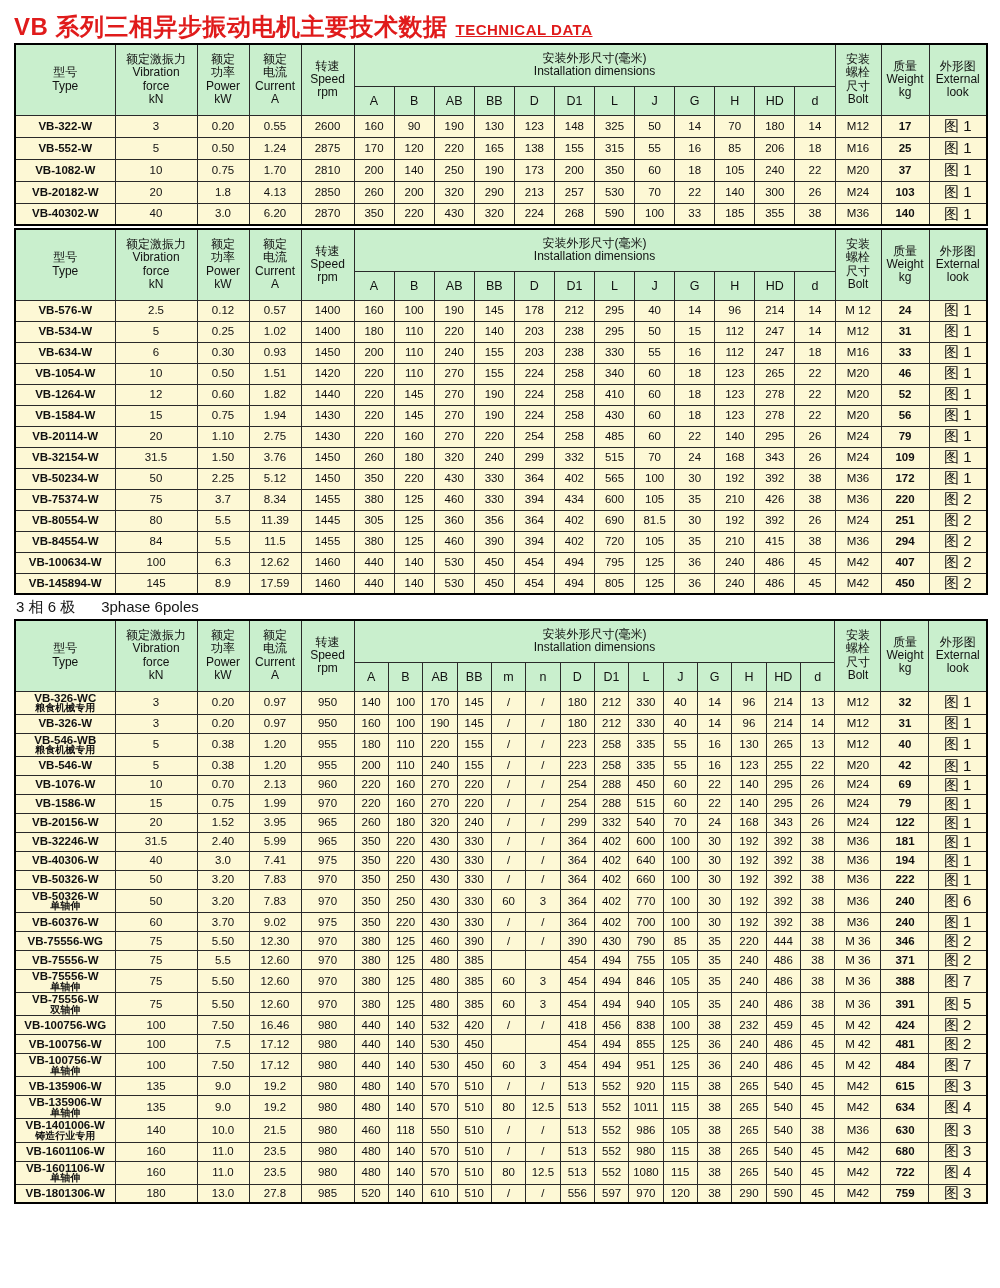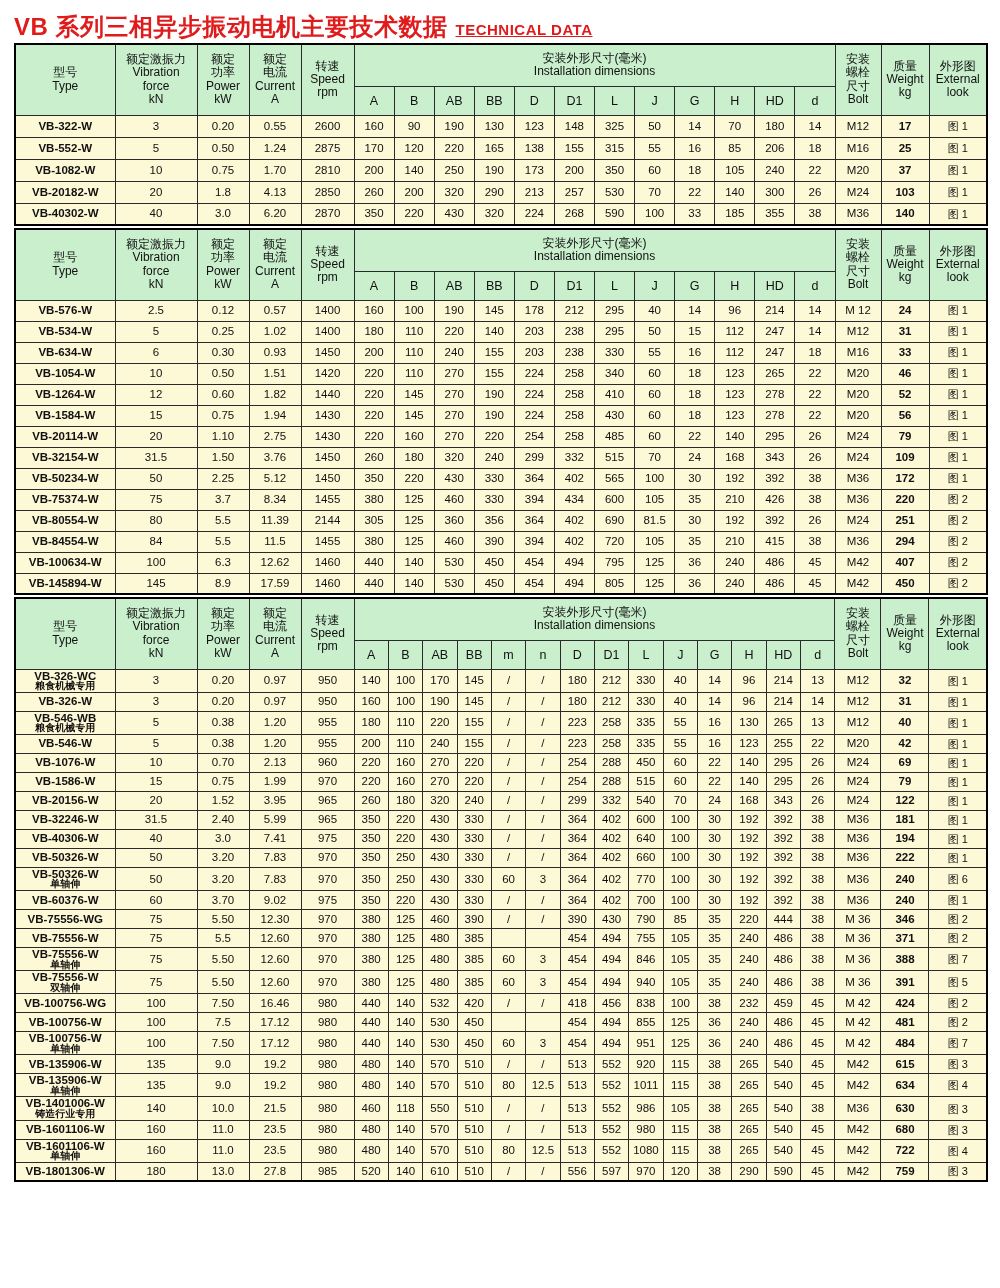--- a/index.html
+++ b/index.html
@@ -72,21 +72,21 @@
   .s2 tbody td{height:19px;}
   td.type-cell{font-weight:bold;font-size:11.5px;}
   td.type-cell .sub{
     display:block;
     font-weight:bold;
     font-size:10px;
     line-height:1.05;
     margin-top:-1px;
   }
   td.weight-cell{font-weight:bold;}
-  td.look-cell{font-size:11px;}
+  td.look-cell{font-size:15px;}
   section{margin-bottom:2px;}
 </style>
 </head>
 <body>
 
 <h1 class="page-title"><span class="title-cn">VB 系列三相异步振动电机主要技术数据</span><span class="title-en">TECHNICAL DATA</span></h1>
 
 <div id="sections">
     <section>
       <table class="s0">
@@ -523,21 +523,21 @@
             <td class="value-cell">38</td>
             <td class="value-cell">M36</td>
             <td class="weight-cell">220</td>
             <td class="look-cell">图 2</td>
           </tr>
           <tr>
             <td class="type-cell">VB-80554-W</td>
             <td class="value-cell">80</td>
             <td class="value-cell">5.5</td>
             <td class="value-cell">11.39</td>
-            <td class="value-cell">2144</td>
+            <td class="value-cell">1445</td>
             <td class="value-cell">305</td>
             <td class="value-cell">125</td>
             <td class="value-cell">360</td>
             <td class="value-cell">356</td>
             <td class="value-cell">364</td>
             <td class="value-cell">402</td>
             <td class="value-cell">690</td>
             <td class="value-cell">81.5</td>
             <td class="value-cell">30</td>
             <td class="value-cell">192</td>
@@ -610,20 +610,21 @@
             <td class="value-cell">486</td>
             <td class="value-cell">45</td>
             <td class="value-cell">M42</td>
             <td class="weight-cell">450</td>
             <td class="look-cell">图 2</td>
           </tr>
         </tbody>
       </table>
     </section>
     <section>
+      <div class="section-heading"><span class="cn">3 相 6 极</span><span class="en">3phase 6poles</span></div>
       <table class="s2">
         <colgroup>
           <col style="width: 100px;">
           <col style="width: 82px;">
           <col style="width: 52px;">
           <col style="width: 52px;">
           <col style="width: 53px;">
           <col style="width: 34.3571px;">
           <col style="width: 34.3571px;">
           <col style="width: 34.3571px;">

